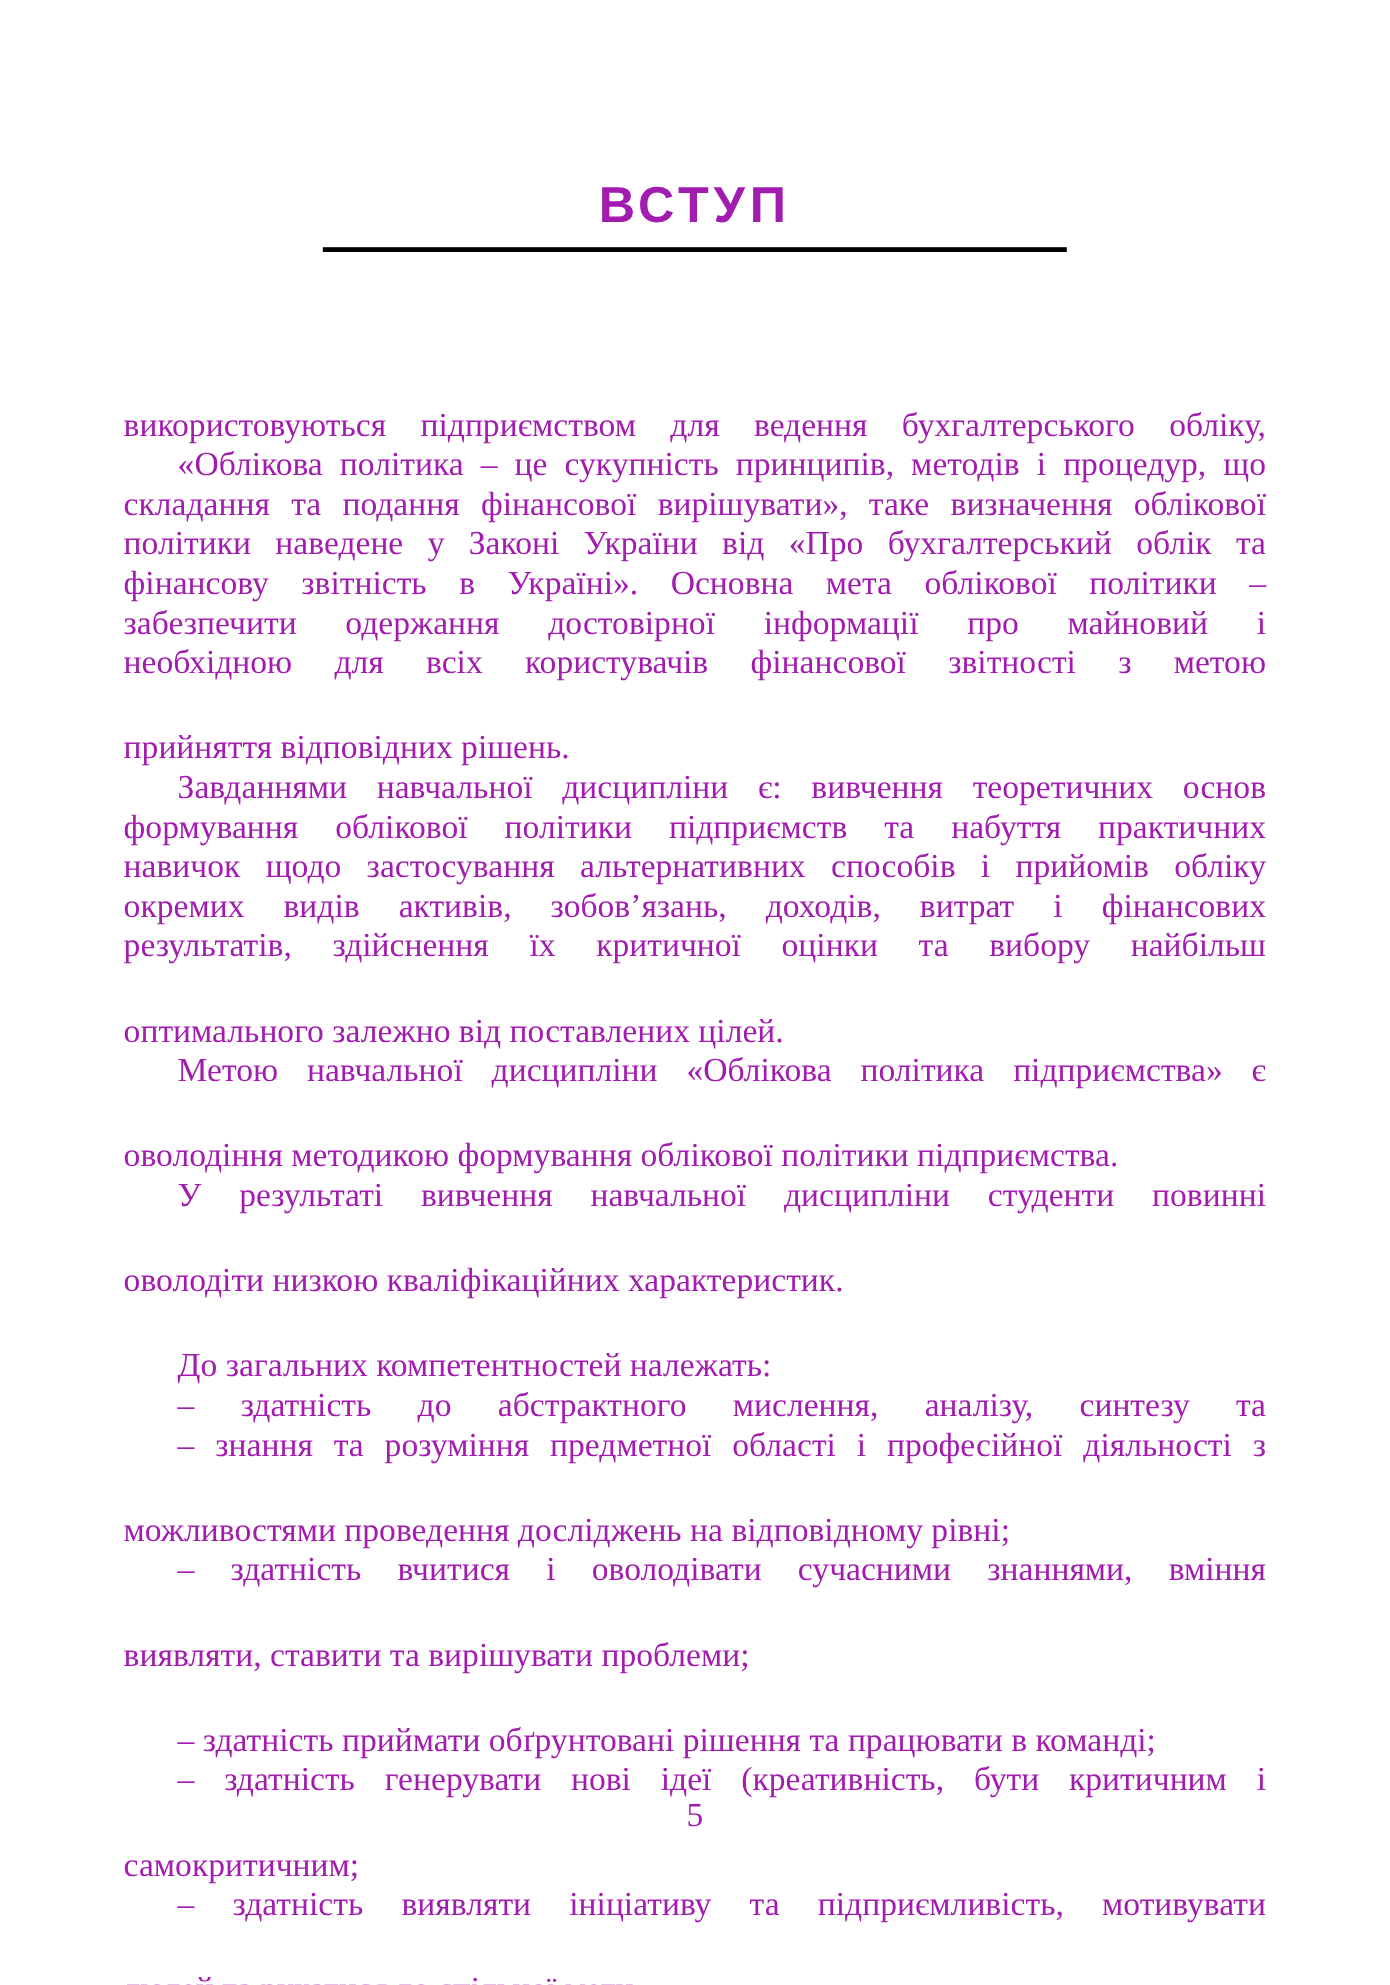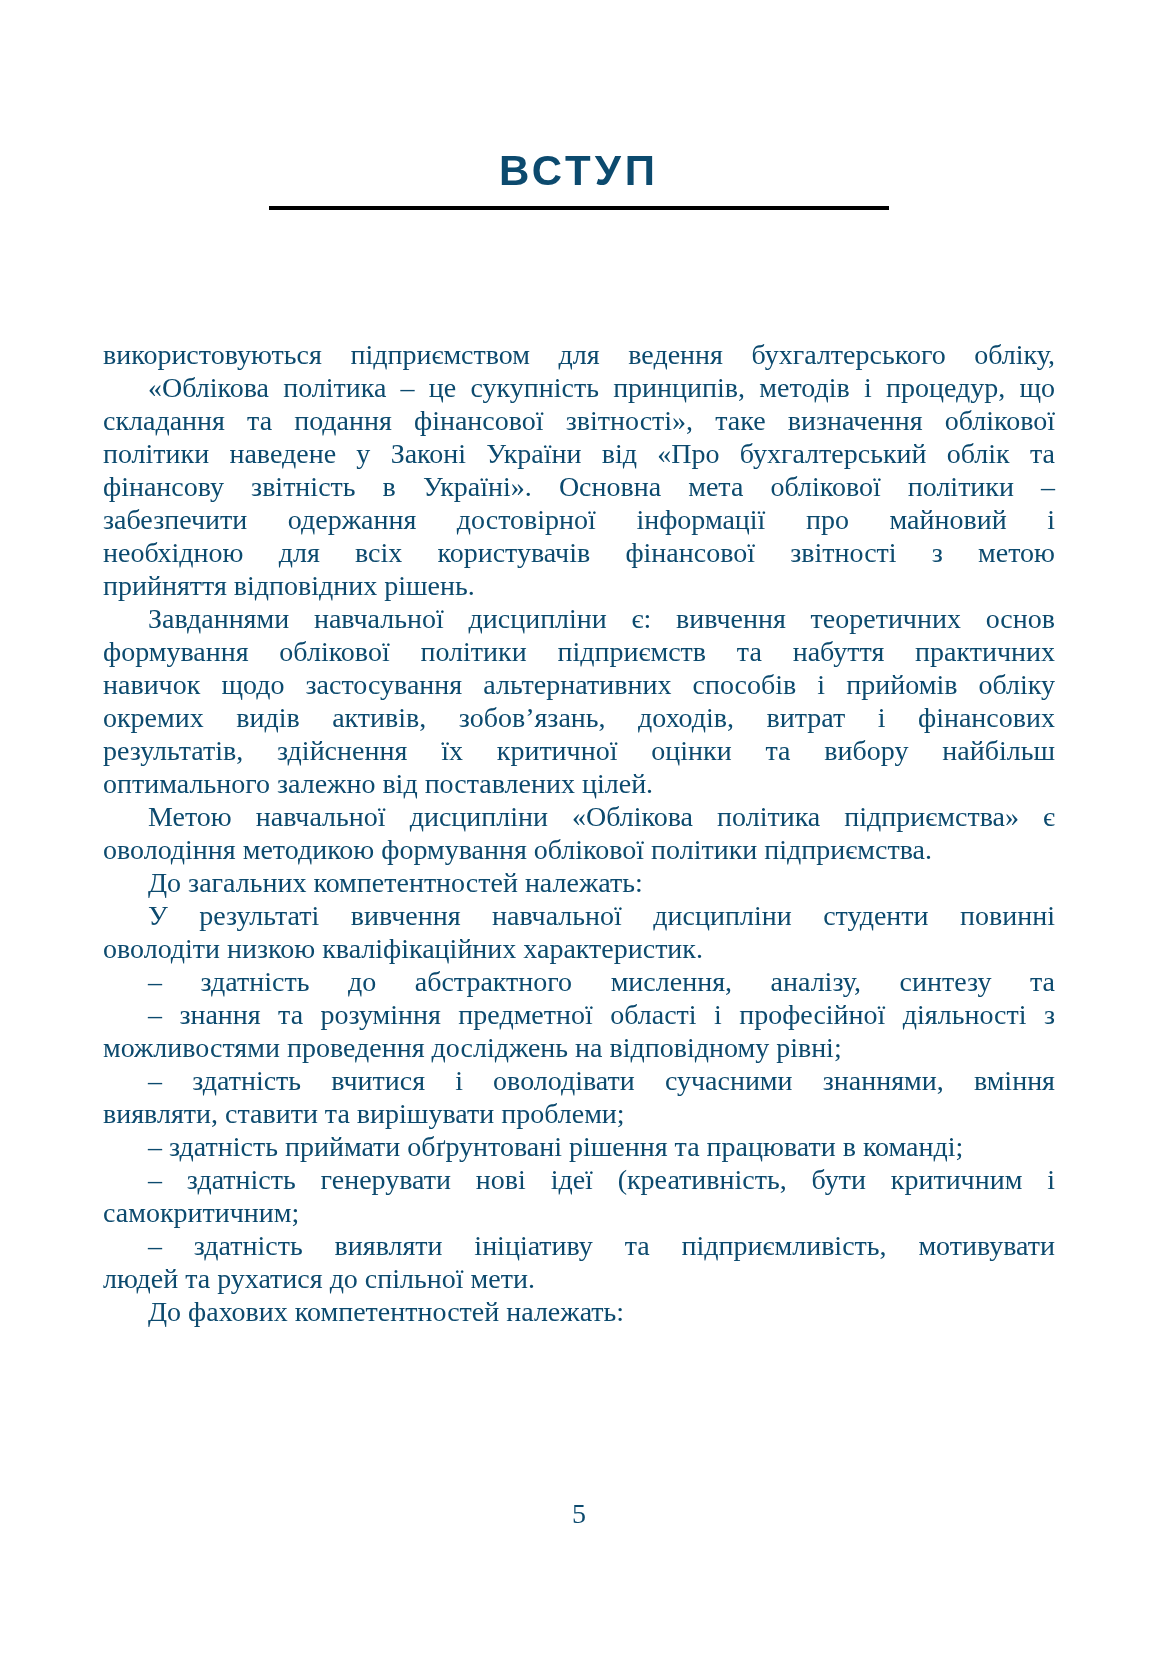--- a/index.html
+++ b/index.html
@@ -5,21 +5,21 @@
   html, body {
     margin: 0;
     padding: 0;
     background: #ffffff;
   }
   .page {
     position: relative;
     width: 1066px;
     height: 1654px;
     background: #ffffff;
-    color: #0c4a6e;
+    color: #a21caf;
     font-family: "Liberation Serif", serif;
     overflow: hidden;
   }
   .title {
     position: absolute;
     top: 150px;
     left: 103px;
     width: 952px;
     text-align: center;
     font-family: "Liberation Sans", sans-serif;
@@ -46,20 +46,21 @@
   }
   .para { margin: 0; }
   .line {
     text-align: justify;
     text-align-last: justify;
     white-space: normal;
   }
   .line.last {
     text-align: right;
     text-align-last: left;
+    margin-top: 38px;
   }
   .line.first {
     text-indent: 45px;
   }
   .pagenum {
     position: absolute;
     top: 1498px;
     left: 103px;
     width: 952px;
     text-align: center;
@@ -69,45 +70,45 @@
 </head>
 <body>
 
 <div class="page">
   <div class="title">ВСТУП</div>
   <div class="rule"></div>
   <div class="body-text">
       <div class="para">
         <div class="line">використовуються підприємством для ведення бухгалтерського обліку,</div>
         <div class="line first">«Облікова політика – це сукупність принципів, методів і процедур, що</div>
-        <div class="line">складання та подання фінансової звітності», таке визначення облікової</div>
+        <div class="line">складання та подання фінансової вирішувати», таке визначення облікової</div>
         <div class="line">політики наведене у Законі України від «Про бухгалтерський облік та</div>
         <div class="line">фінансову звітність в Україні». Основна мета облікової політики –</div>
         <div class="line">забезпечити одержання достовірної інформації про майновий і</div>
         <div class="line">необхідною для всіх користувачів фінансової звітності з метою</div>
         <div class="line last">прийняття відповідних рішень.</div>
       </div>
       <div class="para">
         <div class="line first">Завданнями навчальної дисципліни є: вивчення теоретичних основ</div>
         <div class="line">формування облікової політики підприємств та набуття практичних</div>
         <div class="line">навичок щодо застосування альтернативних способів і прийомів обліку</div>
         <div class="line">окремих видів активів, зобов’язань, доходів, витрат і фінансових</div>
         <div class="line">результатів, здійснення їх критичної оцінки та вибору найбільш</div>
         <div class="line last">оптимального залежно від поставлених цілей.</div>
       </div>
       <div class="para">
         <div class="line first">Метою навчальної дисципліни «Облікова політика підприємства» є</div>
         <div class="line last">оволодіння методикою формування облікової політики підприємства.</div>
       </div>
       <div class="para">
-        <div class="line first last">До загальних компетентностей належать:</div>
+        <div class="line first">У результаті вивчення навчальної дисципліни студенти повинні</div>
+        <div class="line last">оволодіти низкою кваліфікаційних характеристик.</div>
       </div>
       <div class="para">
-        <div class="line first">У результаті вивчення навчальної дисципліни студенти повинні</div>
-        <div class="line last">оволодіти низкою кваліфікаційних характеристик.</div>
+        <div class="line first last">До загальних компетентностей належать:</div>
       </div>
       <div class="para">
         <div class="line first">– здатність до абстрактного мислення, аналізу, синтезу та</div>
       </div>
       <div class="para">
         <div class="line first">– знання та розуміння предметної області і професійної діяльності з</div>
         <div class="line last">можливостями проведення досліджень на відповідному рівні;</div>
       </div>
       <div class="para">
         <div class="line first">– здатність вчитися і оволодівати сучасними знаннями, вміння</div>

